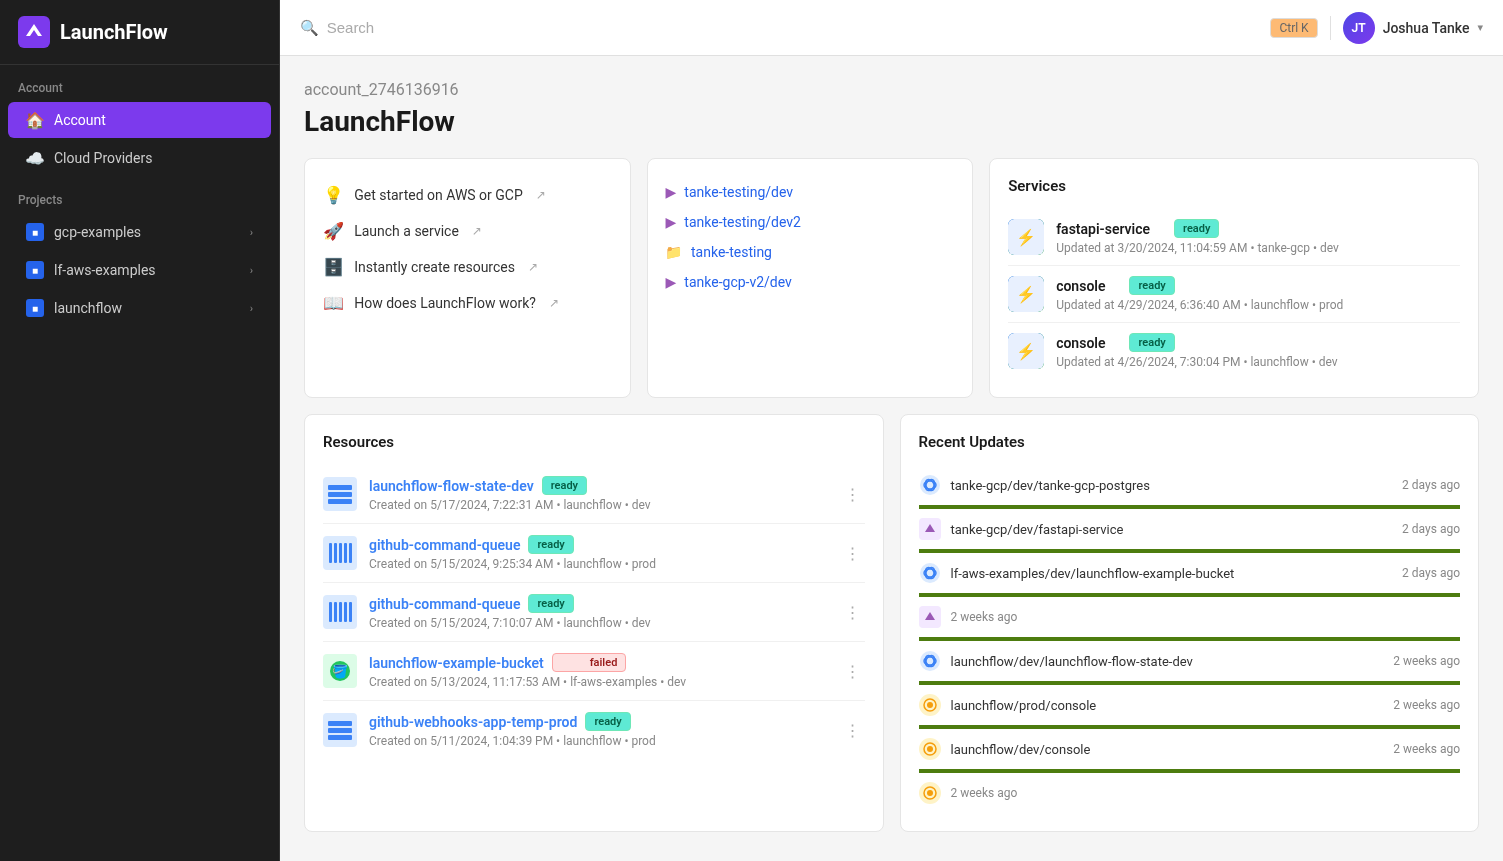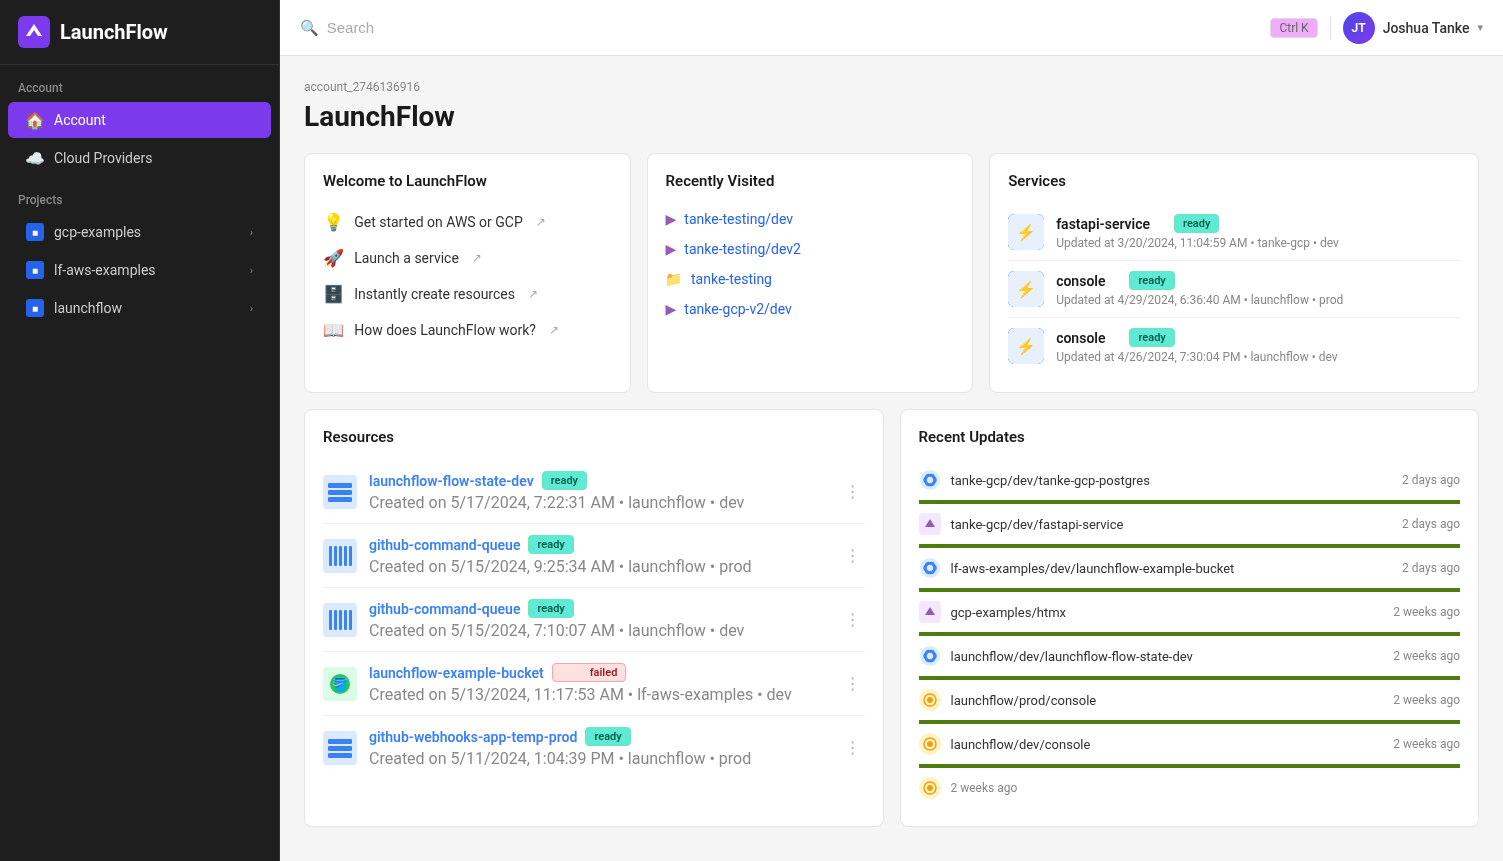--- a/index.html
+++ b/index.html
@@ -20,29 +20,29 @@
 
     
     #main { flex: 1; display: flex; flex-direction: column; overflow: hidden; background: #f5f5f5; }
 
     
     #topbar { background: #fff; border-bottom: 1px solid #e0e0e0; display: flex; align-items: center; padding: 0 20px; height: 56px; gap: 12px; flex-shrink: 0; }
     #search-container { display: flex; align-items: center; gap: 8px; flex: 1; color: #888; }
     #search-icon { font-size: 15px; color: #aaa; }
     #search-input { border: none; background: transparent; font-size: 15px; color: #333; outline: none; flex: 1; }
     #search-input::placeholder { color: #aaa; }
-    #kbd-shortcut { background: #f0abfc; border: 1px solid #ddd; border-radius: 4px; padding: 2px 8px; font-size: 12px; color: #666; }
+    #kbd-shortcut { background: #fdba74; border: 1px solid #ddd; border-radius: 4px; padding: 2px 8px; font-size: 12px; color: #666; }
     #user-area { display: flex; align-items: center; gap: 8px; cursor: pointer; }
     #avatar { width: 32px; height: 32px; border-radius: 50%; background: linear-gradient(135deg, #4f46e5, #7c3aed); display: flex; align-items: center; justify-content: center; color: #fff; font-size: 12px; font-weight: 600; overflow: hidden; }
     #user-name { font-size: 14px; color: #333; font-weight: 500; }
     #chevron-down { font-size: 11px; color: #888; }
 
     
     #content { flex: 1; overflow-y: auto; padding: 24px; }
-    #breadcrumb { font-size: 12px; color: #888; margin-bottom: 6px; }
+    #breadcrumb { font-size: 16px; color: #888; margin-bottom: 6px; }
     #page-title { font-size: 28px; font-weight: 700; color: #1a1a1a; margin-bottom: 20px; }
 
     
     .top-grid { display: grid; grid-template-columns: 1fr 1fr 1.5fr; gap: 16px; margin-bottom: 16px; }
     .bottom-grid { display: grid; grid-template-columns: 1fr 1fr; gap: 16px; }
 
     .card { background: #fff; border: 1px solid #e5e5e5; border-radius: 8px; padding: 18px; }
     .card-title { font-size: 15px; font-weight: 600; color: #1a1a1a; margin-bottom: 14px; }
 
     
@@ -63,21 +63,21 @@
     .service-name { font-size: 14px; font-weight: 600; color: #1a1a1a; }
     .service-meta { font-size: 12px; color: #888; }
 
     
     .resource-item { display: flex; align-items: center; gap: 12px; padding: 11px 0; border-bottom: 1px solid #f0f0f0; }
     .resource-item:last-child { border-bottom: none; }
     .resource-icon { width: 34px; height: 34px; display: flex; align-items: center; justify-content: center; flex-shrink: 0; }
     .resource-info { flex: 1; }
     .resource-name-row { display: flex; align-items: center; gap: 8px; margin-bottom: 3px; }
     .resource-name { font-size: 14px; font-weight: 600; color: #3b82f6; }
-    .resource-meta { font-size: 16px; color: #888; }
+    .resource-meta { font-size: 12px; color: #888; }
     .resource-actions { font-size: 16px; color: #aaa; cursor: pointer; padding: 4px; }
 
     
     .update-item { display: flex; align-items: center; gap: 10px; padding: 9px 0; border-bottom: 4px solid #4d7c0f; }
     .update-item:last-child { border-bottom: none; }
     .update-icon { width: 22px; height: 22px; display: flex; align-items: center; justify-content: center; font-size: 16px; flex-shrink: 0; }
     .update-name { flex: 1; font-size: 13px; color: #333; }
     .update-time { font-size: 12px; color: #888; white-space: nowrap; }
 
     
@@ -146,21 +146,20 @@
     </div>
   </div>
 
   <div id="content">
     <div id="breadcrumb">account_2746136916</div>
     <h1 id="page-title">LaunchFlow</h1>
 
     <div class="top-grid">
 
       <div class="card">
-        <div class="card-title">Welcome to LaunchFlow</div>
         <div id="welcome-items">
           <div class="welcome-item">
             <span class="welcome-icon">💡</span>
             <span>Get started on AWS or GCP</span>
             <span class="external-link">↗</span>
           </div>
           <div class="welcome-item">
             <span class="welcome-icon">🚀</span>
             <span>Launch a service</span>
             <span class="external-link">↗</span>
@@ -172,21 +171,20 @@
           </div>
           <div class="welcome-item">
             <span class="welcome-icon">📖</span>
             <span>How does LaunchFlow work?</span>
             <span class="external-link">↗</span>
           </div>
         </div>
       </div>
 
       <div class="card">
-        <div class="card-title">Recently Visited</div>
         <div id="recent-items">
           <div class="recent-item">
             <span class="recent-type-icon" style="color:#9b59b6;">▶</span>
             <span>tanke-testing/dev</span>
           </div>
           <div class="recent-item">
             <span class="recent-type-icon" style="color:#9b59b6;">▶</span>
             <span>tanke-testing/dev2</span>
           </div>
           <div class="recent-item">
@@ -400,21 +398,20 @@
             <span class="update-time">2 days ago</span>
           </div>
 
           <div class="update-item">
             <div class="update-icon">
               <svg width="22" height="22" viewBox="0 0 22 22">
                   <rect width="22" height="22" rx="4" fill="#f3e8ff"></rect>
                   <path d="M6 14 L11 6 L16 14 Z" fill="#9b59b6"></path>
                 </svg>
             </div>
-            <span class="update-name">gcp-examples/htmx</span>
             <span class="update-time">2 weeks ago</span>
           </div>
 
           <div class="update-item">
             <div class="update-icon">
               <svg width="22" height="22" viewBox="0 0 22 22">
                   <circle cx="11" cy="11" r="10" fill="#dbeafe"></circle>
                   <ellipse cx="11" cy="11" rx="6" ry="4" fill="none" stroke="#3b82f6" stroke-width="1.5"></ellipse>
                   <ellipse cx="11" cy="11" rx="6" ry="4" fill="none" stroke="#3b82f6" stroke-width="1.5" transform="rotate(60 11 11)"></ellipse>
                   <ellipse cx="11" cy="11" rx="6" ry="4" fill="none" stroke="#3b82f6" stroke-width="1.5" transform="rotate(-60 11 11)"></ellipse>

